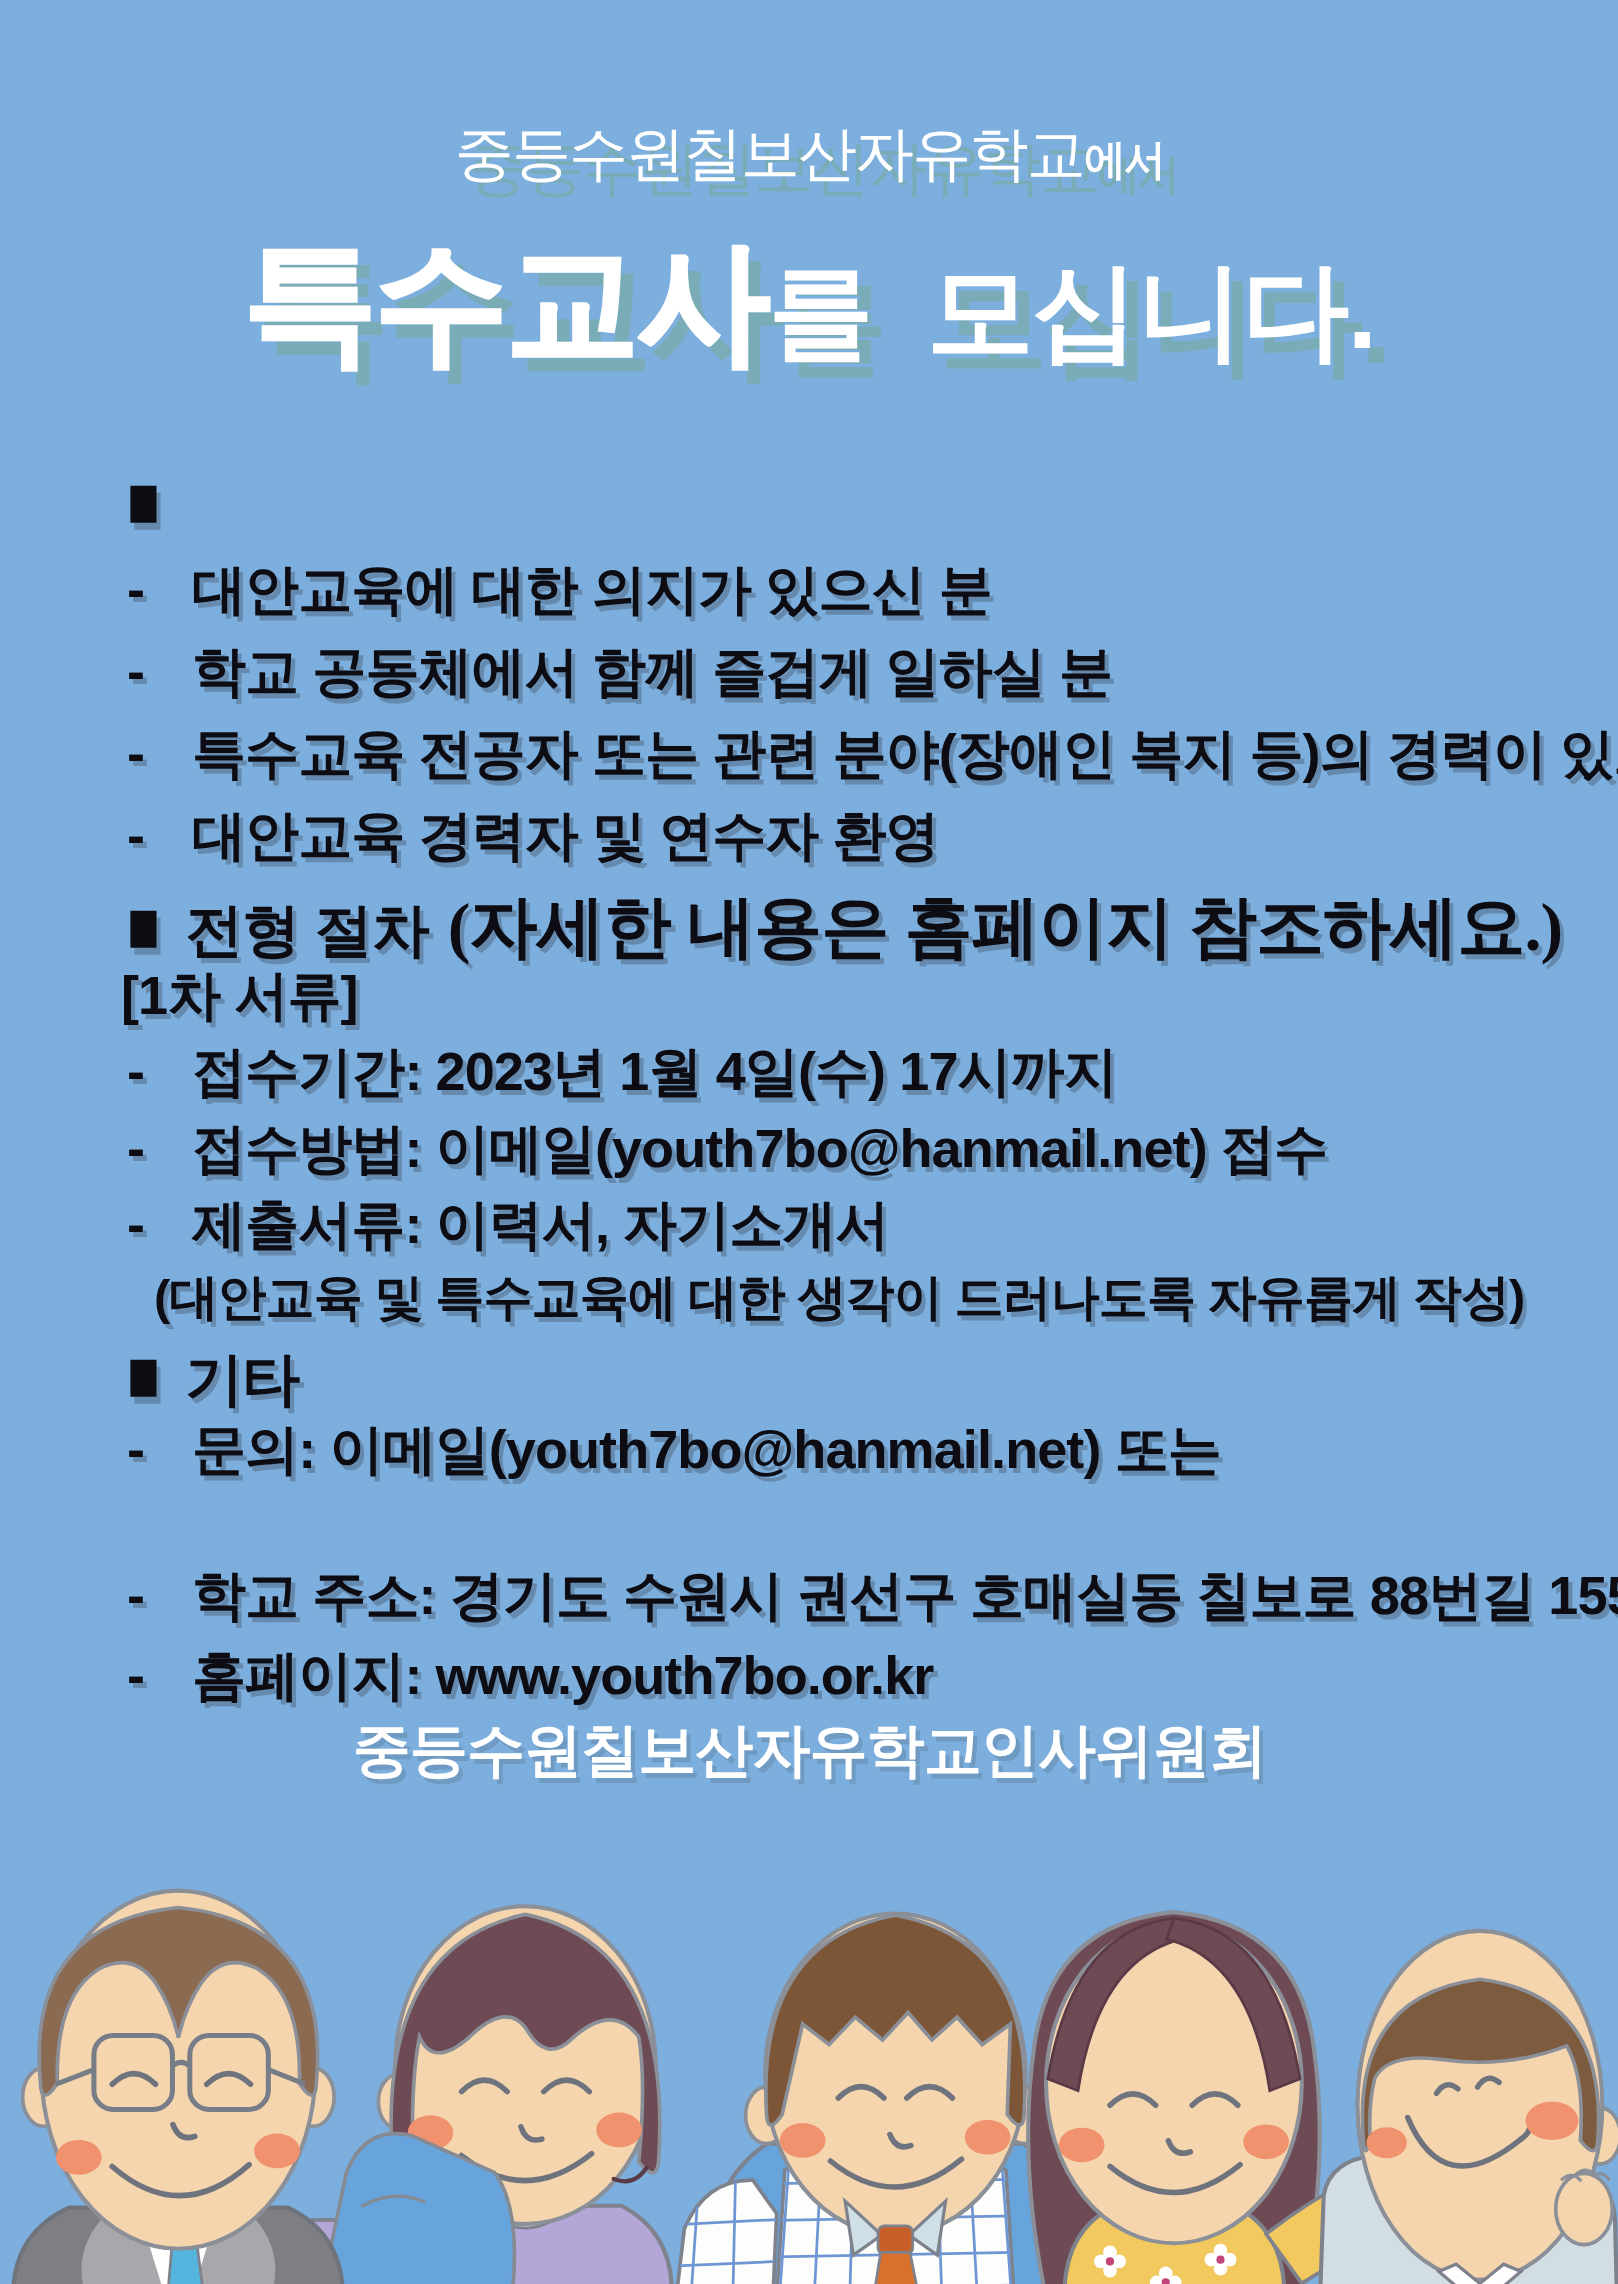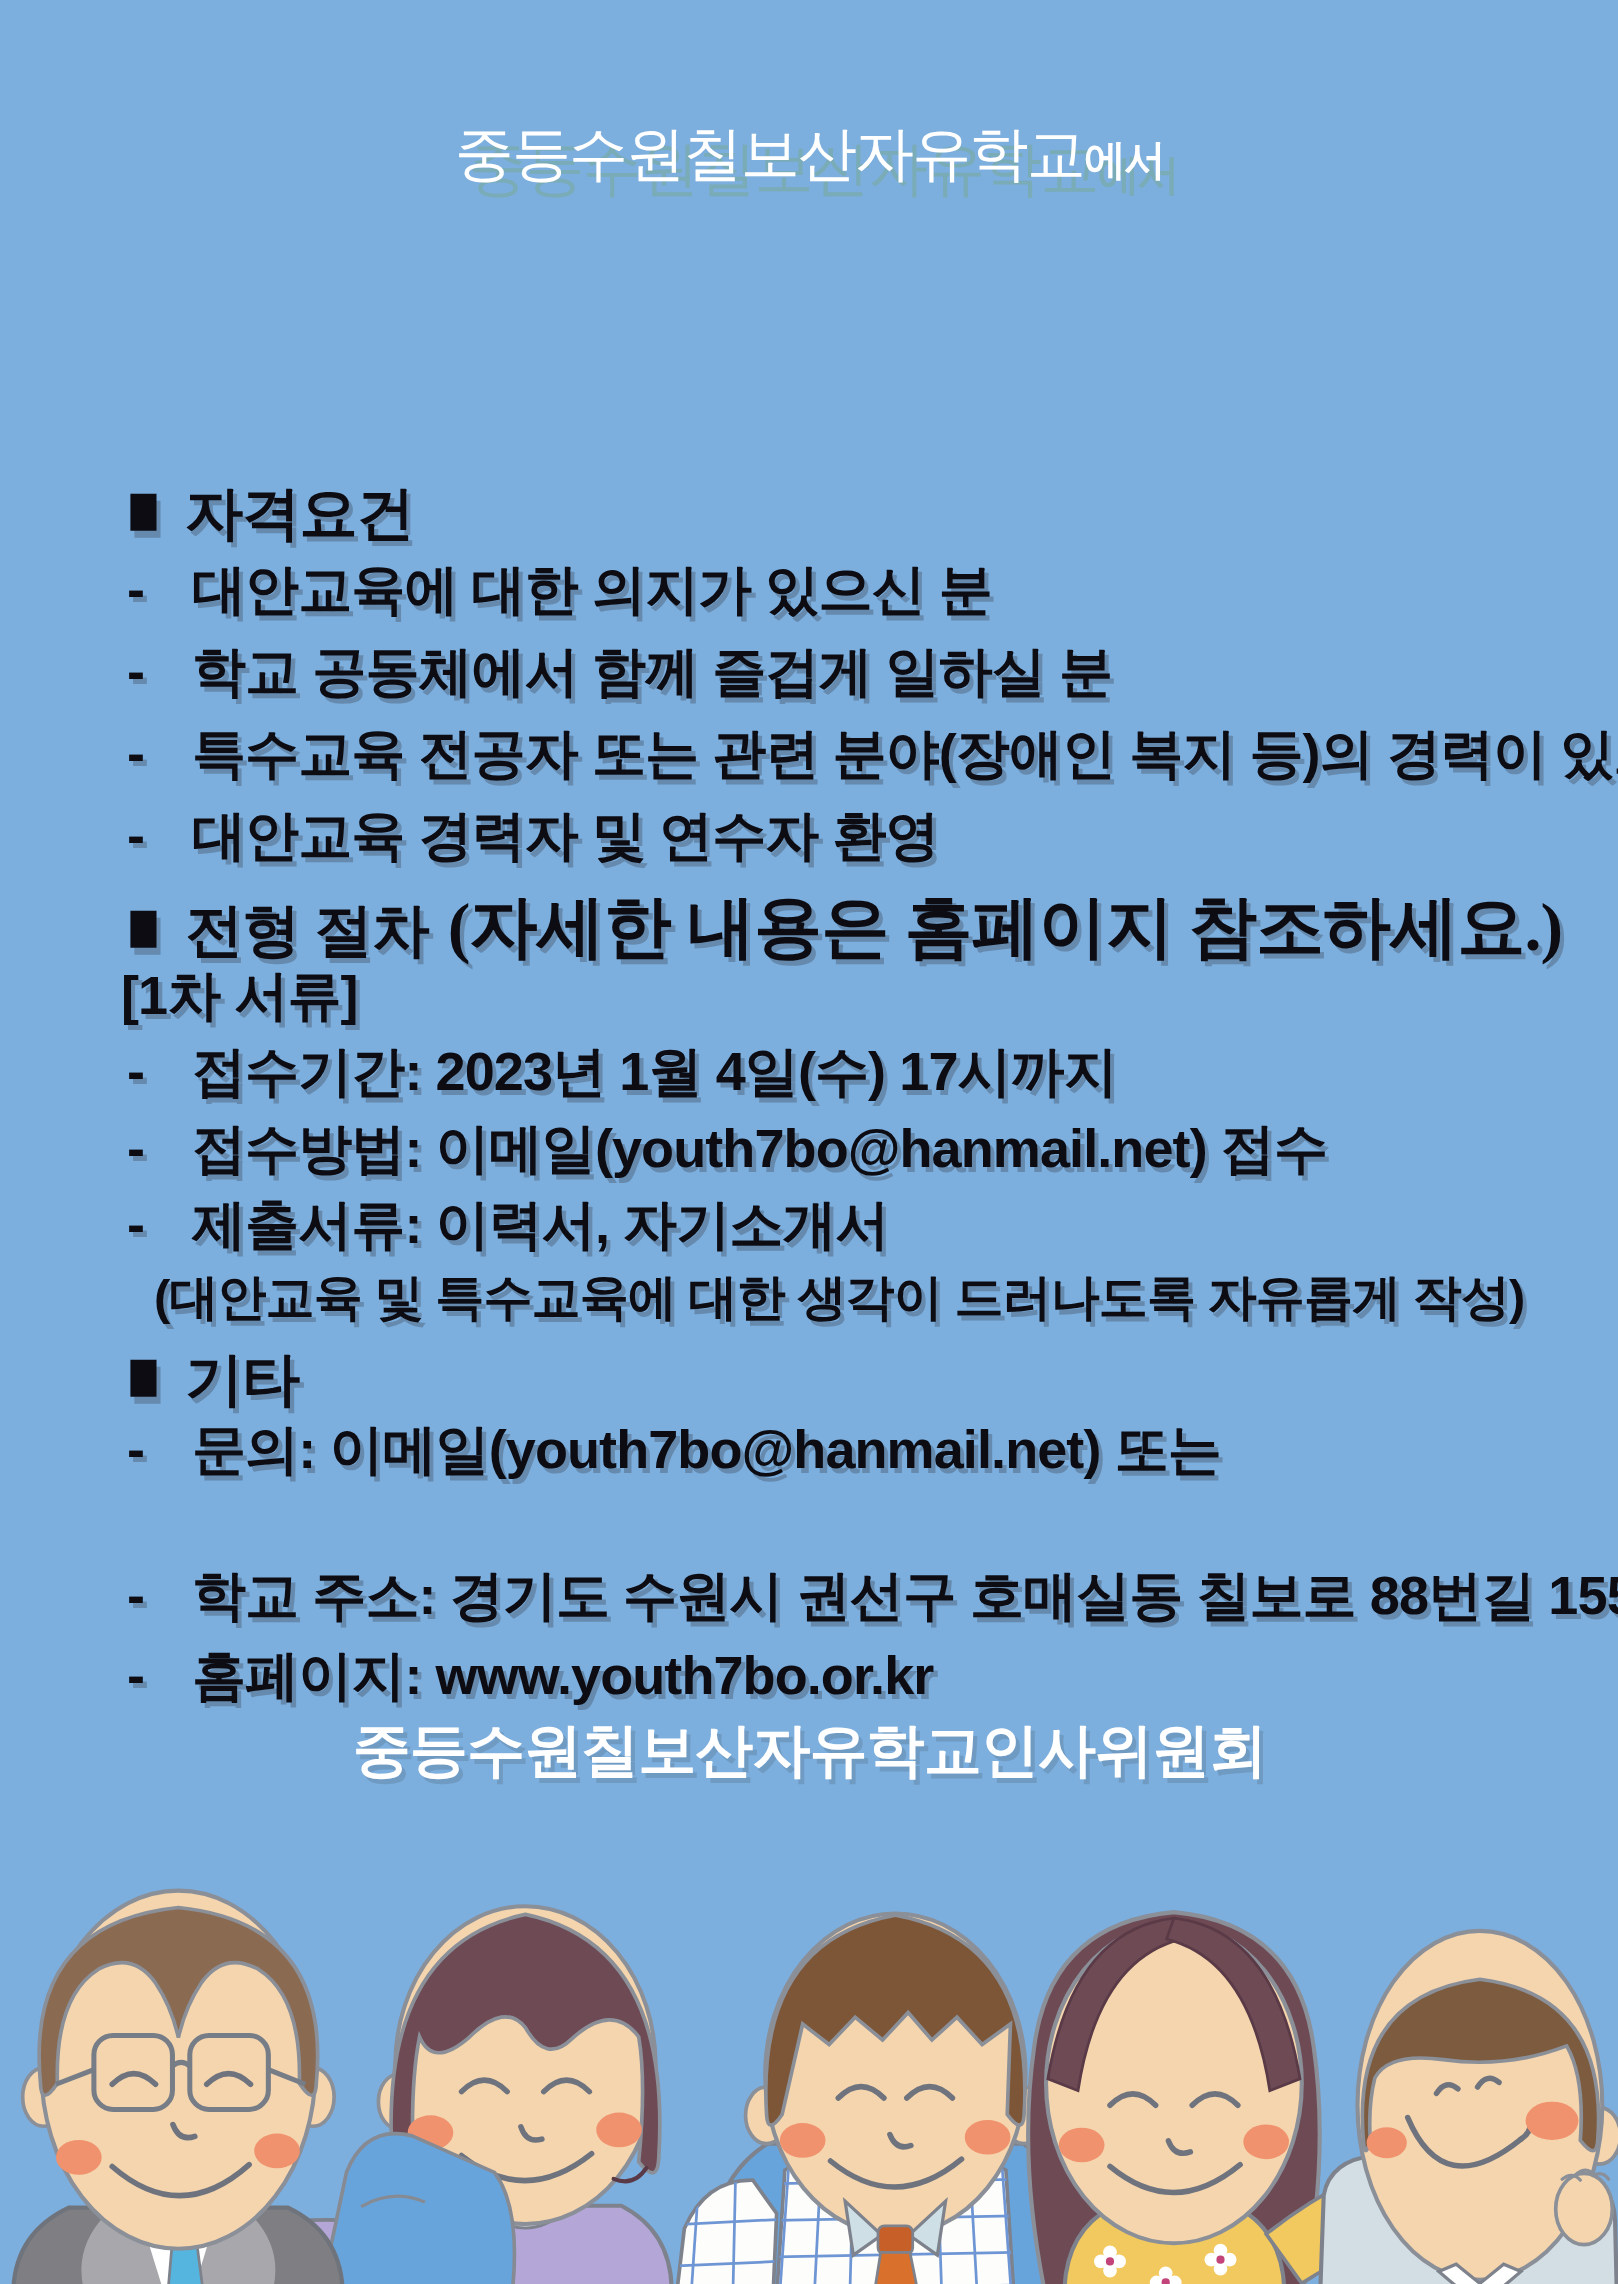--- a/index.html
+++ b/index.html
@@ -42,24 +42,26 @@
   .people-svg{position:absolute;left:0;bottom:0;width:1619px;height:411px;display:block;}
 </style>
 </head>
 <body>
 
 <div class="poster">
 
   <div class="title-line title-1">
     <span class="t1-main">중등수원칠보산자유학교</span><span class="t1-suffix">에서</span>
   </div>
+  <div class="title-line title-2">
+    <span class="t2-emph">특수교사</span><span class="t2-particle">를</span><span class="t2-rest">모십니다.</span>
+  </div>
 
   <div class="line hline" style="top:475px">
     <span class="marker">■</span>
-    <span>자격요건</span>
   </div>
   <div class="line bline" style="top:554px">
     <span class="dash">-</span>
     <span>대안교육에 대한 의지가 있으신 분</span>
   </div>
   <div class="line bline" style="top:636px">
     <span class="dash">-</span>
     <span>학교 공동체에서 함께 즐겁게 일하실 분</span>
   </div>
   <div class="line bline" style="top:718px">

